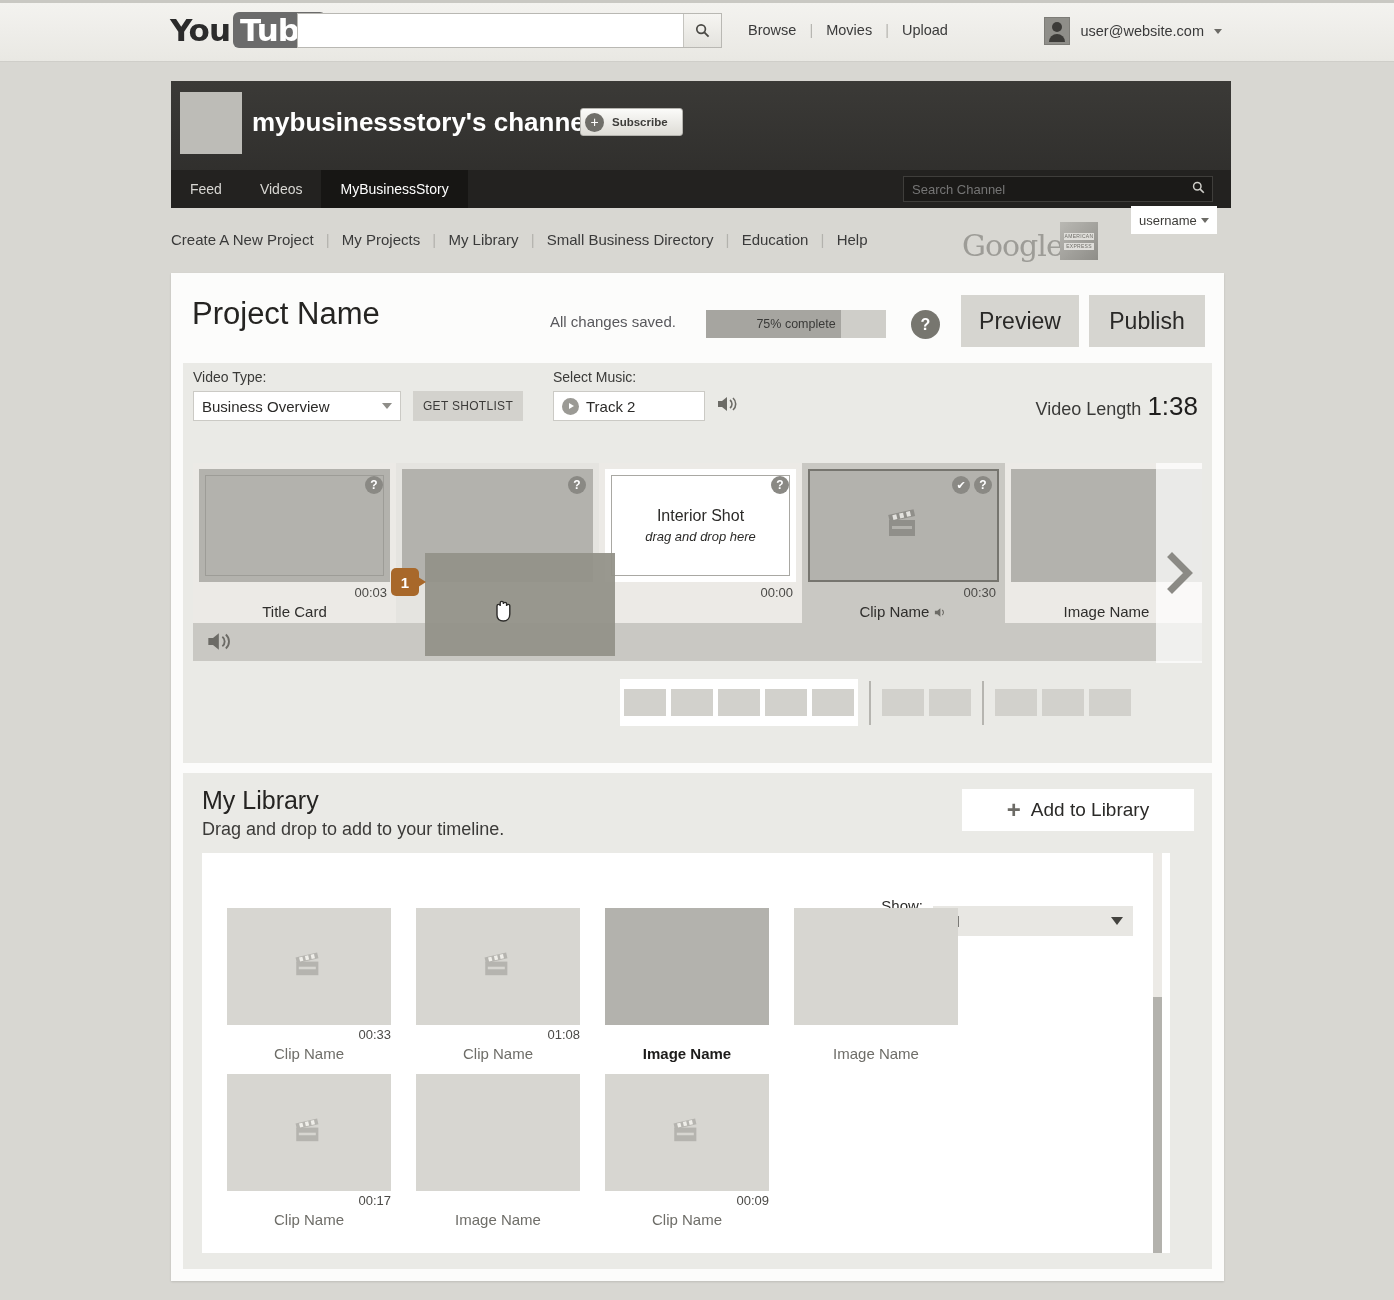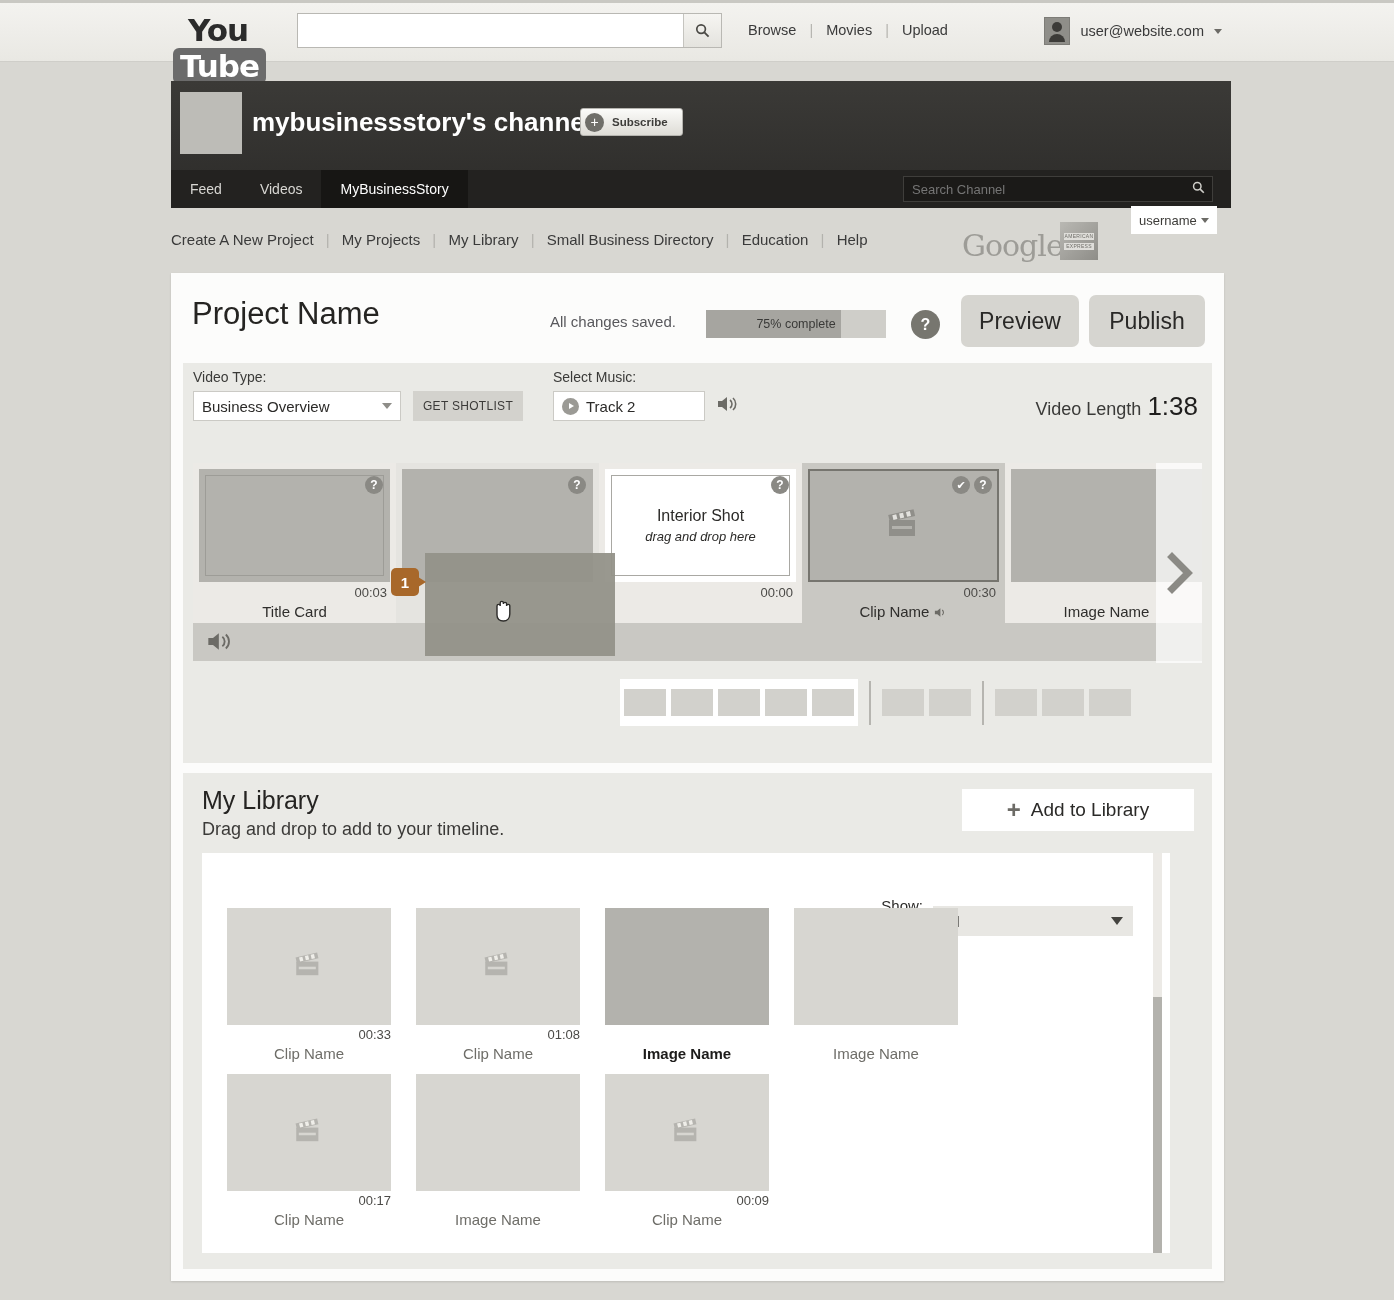--- a/index.html
+++ b/index.html
@@ -14,21 +14,21 @@
   
   .yt-bar{
     position:absolute; left:0; top:0; width:1394px; height:62px;
     background:linear-gradient(#f4f3f0,#e9e8e3);
     border-bottom:1px solid #cfcec9;
   }
   .yt-bar:before{
     content:""; position:absolute; left:0; top:0; width:100%; height:3px;
     background:#c9c8c3;
   }
-  .yt-logo{ position:absolute; left:170px; top:12px; display:flex; align-items:center;flex-direction:column; }
+  .yt-logo{ position:absolute; left:170px; top:12px; display:flex; align-items:center; }
   .yt-you{ font-family:"DejaVu Sans", sans-serif; font-weight:bold; font-size:31px; color:#2b2b2b; letter-spacing:-1px;}
   .yt-tube{ font-family:"DejaVu Sans", sans-serif; font-weight:bold; font-size:31px; color:#ffffff;
     background:#6b6b6b; border-radius:6px; padding:0 7px; margin-left:3px; letter-spacing:-1px;}
   .yt-search{
     position:absolute; left:297px; top:13px; width:425px; height:35px;
     background:#fff; border:1px solid #b9b8b3;
   }
   .yt-search input{ width:385px; height:33px; border:0; outline:none; padding-left:8px; font-size:14px; background:transparent;}
   .yt-search-btn{
     position:absolute; right:0; top:0; width:38px; height:33px;
@@ -103,21 +103,21 @@
   .proj-title{ position:absolute; left:21px; top:23px; font-size:31px; color:#252422; }
   .saved{ position:absolute; left:379px; top:40px; font-size:15px; color:#58585c; }
   .progress{ position:absolute; left:535px; top:37px; width:180px; height:28px; background:#cfcec9; }
   .progress-fill{ position:absolute; left:0; top:0; height:28px; width:75%; background:#a6a5a0; }
   .progress-lbl{ position:absolute; left:0; top:0; width:180px; height:28px; line-height:28px;
     text-align:center; font-size:12.5px; color:#3a3a38; }
   .help-dot{ position:absolute; left:740px; top:37px; width:29px; height:29px; border-radius:50%;
     background:#77766f; color:#fff; font-size:16px; font-weight:bold; display:flex;
     align-items:center; justify-content:center; cursor:pointer; }
   .btn-big{ position:absolute; top:22px; height:52px; background:#d6d5d0; color:#2a2927;
-    font-size:23px; display:flex; align-items:center; justify-content:center; cursor:pointer;border-radius:7px; }
+    font-size:23px; display:flex; align-items:center; justify-content:center; cursor:pointer; }
   .btn-preview{ left:790px; width:118px; }
   .btn-publish{ left:918px; width:116px; }
 
   
   .editor{ position:absolute; left:12px; top:90px; width:1029px; height:400px; background:#eaeae6; }
   .lbl{ font-size:14px; color:#3a3a38; }
   .v-type-lbl{ position:absolute; left:10px; top:6px; }
   .v-sel{ position:absolute; left:10px; top:28px; width:208px; height:30px; background:#fff;
     border:1px solid #cbcac5; display:flex; align-items:center; padding:0 8px; font-size:15px;
     color:#2b2a28; cursor:pointer;}

